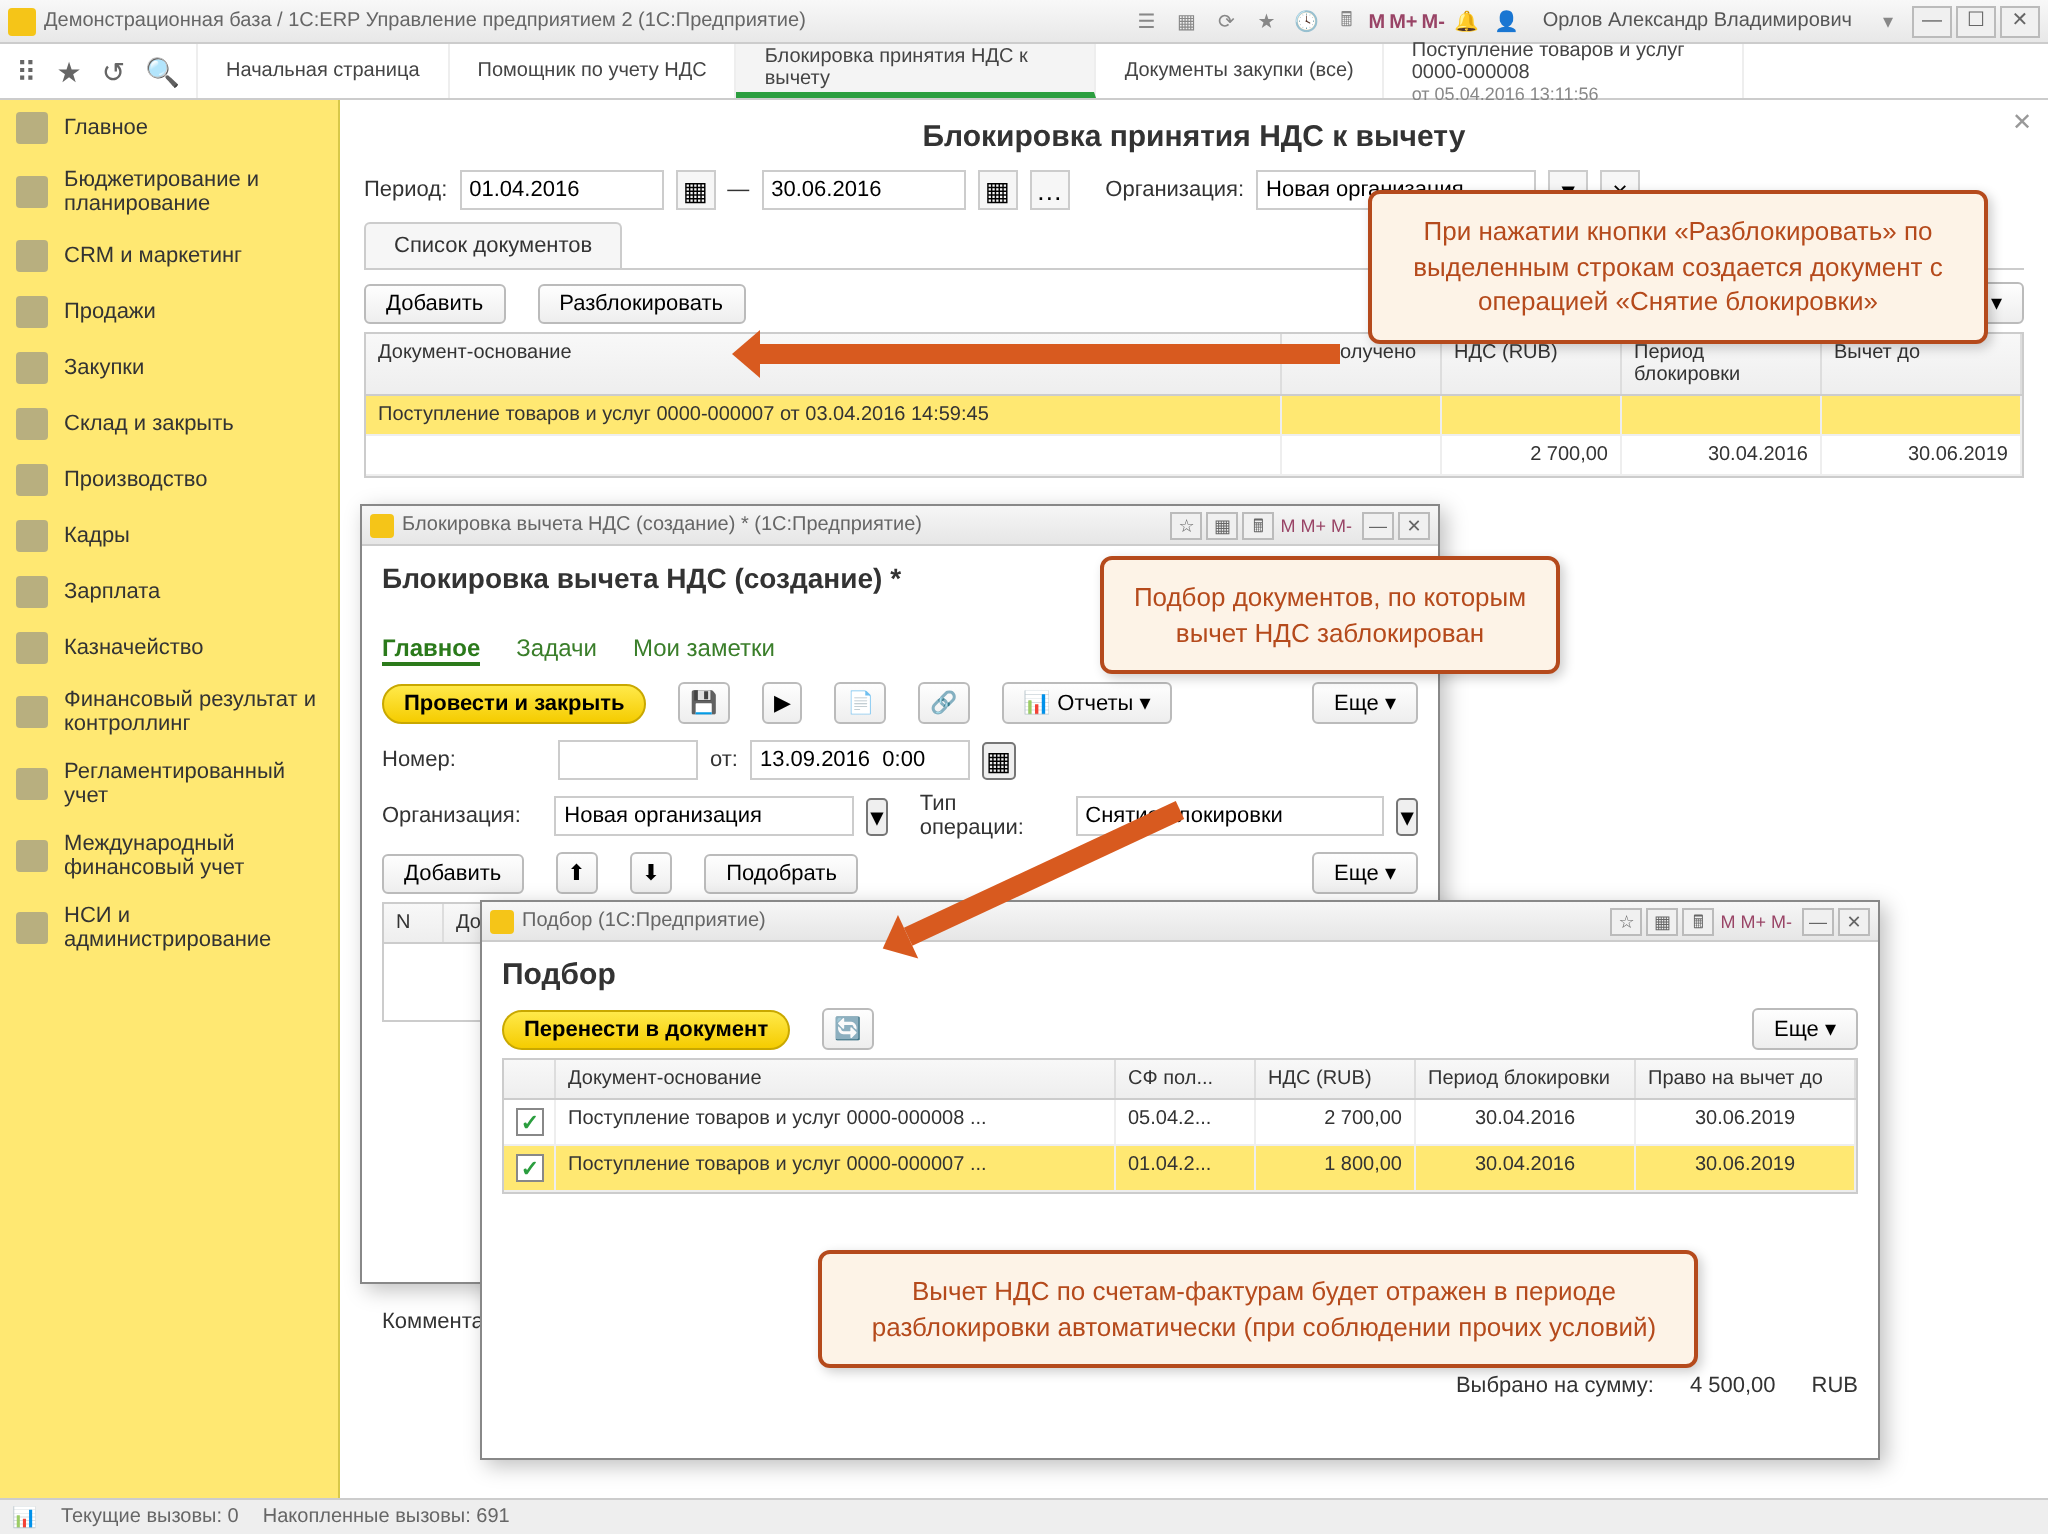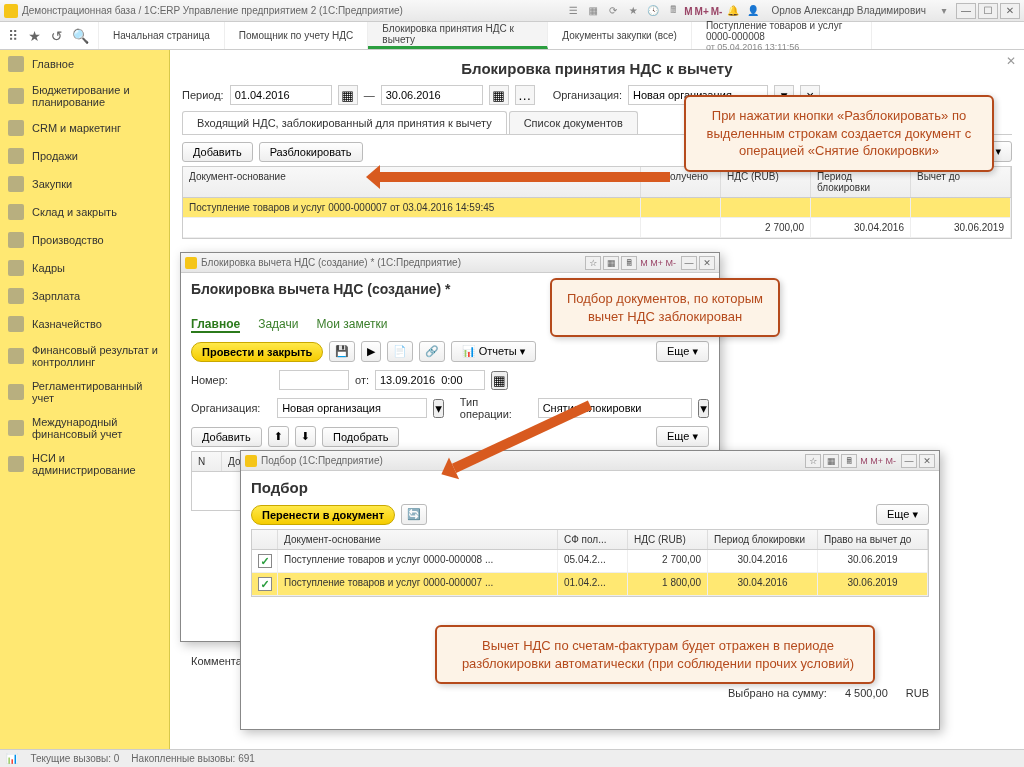--- a/index.html
+++ b/index.html
@@ -24,21 +24,21 @@
 .sidebar .item { display: flex; align-items: center; padding: 6px 8px; gap: 8px; cursor: pointer; color: #333; font-size: 11px; }
 .sidebar .ic { width: 16px; height: 16px; background: #888; border-radius: 2px; flex-shrink: 0; opacity: .6; }
 .content { flex: 1; background: #fff; position: relative; padding: 6px 12px; overflow: hidden; }
 .page-title { text-align: center; font-size: 15px; font-weight: bold; margin: 4px 0 8px; }
 .period-row { display: flex; align-items: center; gap: 6px; margin-bottom: 6px; font-size: 11px; }
 .period-row input { border: 1px solid #ccc; height: 20px; padding: 0 4px; font-size: 11px; width: 102px; }
 .period-row .btn-ico { width: 20px; height: 20px; border: 1px solid #ccc; background: #f6f6f6; }
 .subtabs { display: flex; border-bottom: 1px solid #ccc; margin-bottom: 6px; }
 .subtabs .st { padding: 5px 14px; border: 1px solid #ccc; border-bottom: none; background: #f6f6f6; margin-right: 2px; font-size: 11px; cursor: pointer; border-radius: 3px 3px 0 0; }
 .subtabs .st.active { background: #fff; font-weight: normal; }
-.toolbar { display: flex; gap: 6px; margin-bottom: 4px; align-items: center; }
+.toolbar { display: flex; gap: 16px; margin-bottom: 4px; align-items: center; }
 .btn { border: 1px solid #bbb; background: linear-gradient(#fefefe,#eee); padding: 3px 10px; border-radius: 3px; font-size: 11px; cursor: pointer; }
 .btn.yellow { background: linear-gradient(#ffe94a,#f5cc00); border-color: #c9a800; font-weight: bold; border-radius: 10px; }
 .btn.ico { padding: 3px 5px; }
 .grid { border: 1px solid #ccc; }
 .grid .hdr { display: flex; background: linear-gradient(#f8f8f8,#eee); border-bottom: 1px solid #ccc; font-size: 10px; }
 .grid .hdr > div { padding: 4px 6px; border-right: 1px solid #ddd; }
 .grid .row { display: flex; font-size: 10px; }
 .grid .row > div { padding: 4px 6px; border-right: 1px solid #eee; border-bottom: 1px solid #eee; white-space: nowrap; overflow: hidden; }
 .grid .row.sel { background: #ffe872; }
 .window { position: absolute; background: #fff; border: 1px solid #888; box-shadow: 3px 3px 10px rgba(0,0,0,.25); }
@@ -185,21 +185,20 @@
       <input value="30.06.2016" style="">
       <button class="btn-ico">▦</button>
       <button class="btn-ico">…</button>
       <span style="margin-left:12px">Организация:</span>
       <input style="width: 140px;" value="Новая организация">
       <button class="btn-ico">▾</button>
       <button class="btn-ico">×</button>
     </div>
 
     <div class="subtabs">
-      <div class="st active">Входящий НДС, заблокированный для принятия к вычету</div>
       <div class="st">Список документов</div>
     </div>
 
     <div class="toolbar">
       <button class="btn">Добавить</button>
       <button class="btn">Разблокировать</button>
       <span style="flex:1"></span>
       <button class="btn"><span>Еще</span> ▾</button>
     </div>
 
@@ -347,19 +346,19 @@
     </div>
   </div>
 </div>
 
 <div class="callout" style="right:30px; top:95px; width:310px;">При нажатии кнопки «Разблокировать» по выделенным строкам создается документ с операцией «Снятие блокировки»</div>
 <div class="orange-arrow rev" style="left:380px; top:172px; width:290px;"></div>
 
 <div class="callout" style="left:550px; top:278px; width:230px;">Подбор документов, по которым вычет НДС заблокирован</div>
 <div class="orange-arrow rev" style="left:440px; top:400px; width:150px; transform:rotate(-25deg); transform-origin:right center;"></div>
 
-<div class="callout" style="left:435px; top:625px; width:440px;padding-left:20px;">Вычет НДС по счетам-фактурам будет отражен в периоде разблокировки автоматически (при соблюдении прочих условий)</div>
+<div class="callout" style="left:409px; top:625px; width:440px;padding-left:20px;">Вычет НДС по счетам-фактурам будет отражен в периоде разблокировки автоматически (при соблюдении прочих условий)</div>
 
 <div class="statusbar">
   <span>📊</span>
   <span>Текущие вызовы: 0</span>
   <span>Накопленные вызовы: 691</span>
 </div>
 
 </body></html>

